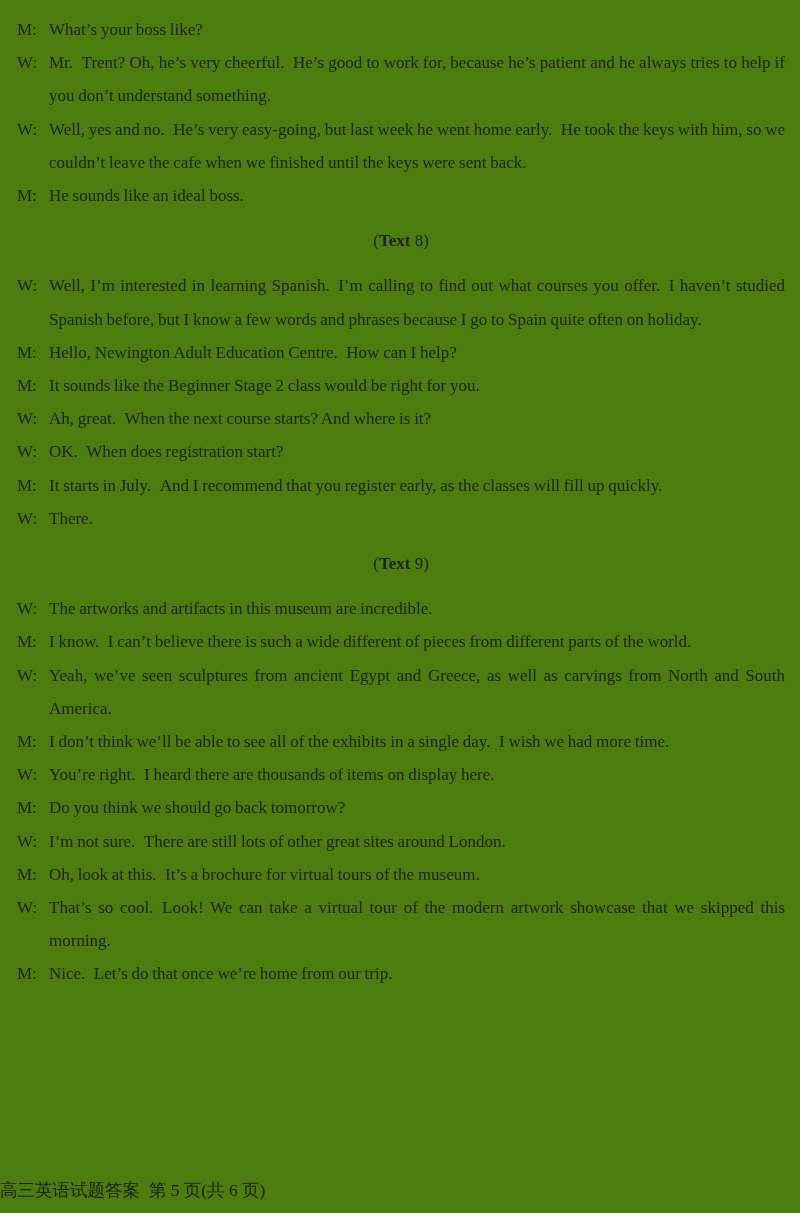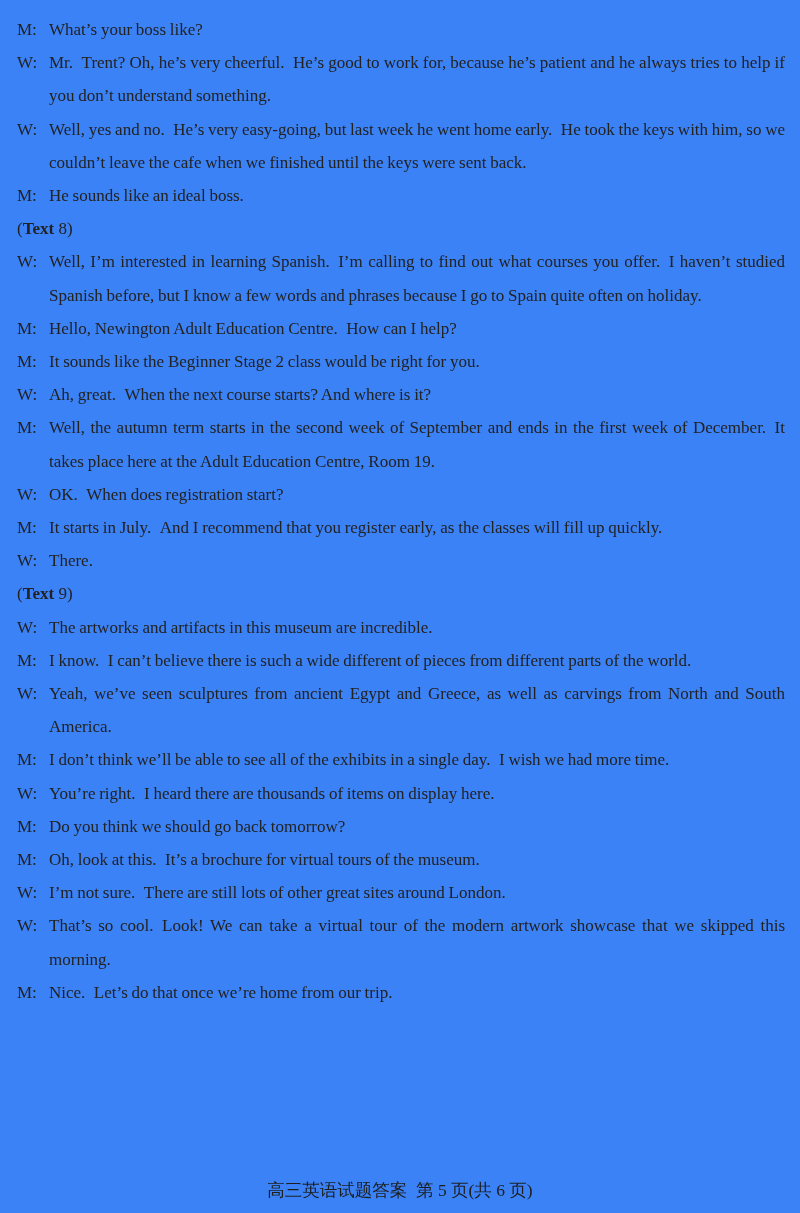--- a/index.html
+++ b/index.html
@@ -5,21 +5,21 @@
   * { box-sizing: border-box; }
   html, body {
     margin: 0;
     padding: 0;
     background: #ffffff;
   }
   .page {
     position: relative;
     width: 800px;
     height: 1213px;
-    background: #3b82f6;
+    background: #4d7c0f;
     font-family: "Liberation Serif", "DejaVu Serif", serif;
     color: #222222;
     overflow: hidden;
   }
   .transcript {
     padding: 13px 15px 0 17px;
   }
   p.line {
     margin: 0;
     font-size: 17px;
@@ -28,35 +28,35 @@
     padding-left: 32px;
     text-indent: -32px;
     word-spacing: -0.5px;
   }
   .speaker {
     display: inline-block;
     width: 32px;
     text-indent: 0;
   }
   p.text-header {
-    margin: 0;
+    margin: 12px;
     font-size: 17px;
     line-height: 33.2px;
     padding-left: 0;
+    text-align: center;
   }
   p.text-header b {
     font-weight: bold;
   }
   .footer {
     position: absolute;
     left: 0;
     right: 0;
     bottom: 6px;
     margin: 0;
-    text-align: center;
     font-size: 17.5px;
     line-height: 33px;
     white-space: pre;
     color: #1d1d1d;
     font-family: "Liberation Serif", "DejaVu Serif", serif;
   }
 </style>
 </head>
 <body>
 
@@ -64,30 +64,29 @@
   <div class="transcript">
       <p class="line"><span class="speaker">M:</span><span>What’s your boss like?</span></p>
       <p class="line"><span class="speaker">W:</span><span>Mr. Trent? Oh, he’s very cheerful. He’s good to work for, because he’s patient and he always tries to help if you don’t understand something.</span></p>
       <p class="line"><span class="speaker">W:</span><span>Well, yes and no. He’s very easy-going, but last week he went home early. He took the keys with him, so we couldn’t leave the cafe when we finished until the keys were sent back.</span></p>
       <p class="line"><span class="speaker">M:</span><span>He sounds like an ideal boss.</span></p>
       <p class="text-header">(<b>Text</b> 8)</p>
       <p class="line"><span class="speaker">W:</span><span>Well, I’m interested in learning Spanish. I’m calling to find out what courses you offer. I haven’t studied Spanish before, but I know a few words and phrases because I go to Spain quite often on holiday.</span></p>
       <p class="line"><span class="speaker">M:</span><span>Hello, Newington Adult Education Centre. How can I help?</span></p>
       <p class="line"><span class="speaker">M:</span><span>It sounds like the Beginner Stage 2 class would be right for you.</span></p>
       <p class="line"><span class="speaker">W:</span><span>Ah, great. When the next course starts? And where is it?</span></p>
-      <p class="line"><span class="speaker">M:</span><span>Well, the autumn term starts in the second week of September and ends in the first week of December. It takes place here at the Adult Education Centre, Room 19.</span></p>
       <p class="line"><span class="speaker">W:</span><span>OK. When does registration start?</span></p>
       <p class="line"><span class="speaker">M:</span><span>It starts in July. And I recommend that you register early, as the classes will fill up quickly.</span></p>
       <p class="line"><span class="speaker">W:</span><span>There.</span></p>
       <p class="text-header">(<b>Text</b> 9)</p>
       <p class="line"><span class="speaker">W:</span><span>The artworks and artifacts in this museum are incredible.</span></p>
       <p class="line"><span class="speaker">M:</span><span>I know. I can’t believe there is such a wide different of pieces from different parts of the world.</span></p>
       <p class="line"><span class="speaker">W:</span><span>Yeah, we’ve seen sculptures from ancient Egypt and Greece, as well as carvings from North and South America.</span></p>
       <p class="line"><span class="speaker">M:</span><span>I don’t think we’ll be able to see all of the exhibits in a single day. I wish we had more time.</span></p>
       <p class="line"><span class="speaker">W:</span><span>You’re right. I heard there are thousands of items on display here.</span></p>
       <p class="line"><span class="speaker">M:</span><span>Do you think we should go back tomorrow?</span></p>
+      <p class="line"><span class="speaker">W:</span><span>I’m not sure. There are still lots of other great sites around London.</span></p>
       <p class="line"><span class="speaker">M:</span><span>Oh, look at this. It’s a brochure for virtual tours of the museum.</span></p>
-      <p class="line"><span class="speaker">W:</span><span>I’m not sure. There are still lots of other great sites around London.</span></p>
       <p class="line"><span class="speaker">W:</span><span>That’s so cool. Look! We can take a virtual tour of the modern artwork showcase that we skipped this morning.</span></p>
       <p class="line"><span class="speaker">M:</span><span>Nice. Let’s do that once we’re home from our trip.</span></p>
     </div>
   <p class="footer">高三英语试题答案  第 5 页(共 6 页)</p>
 </div>
 
 </body></html>

